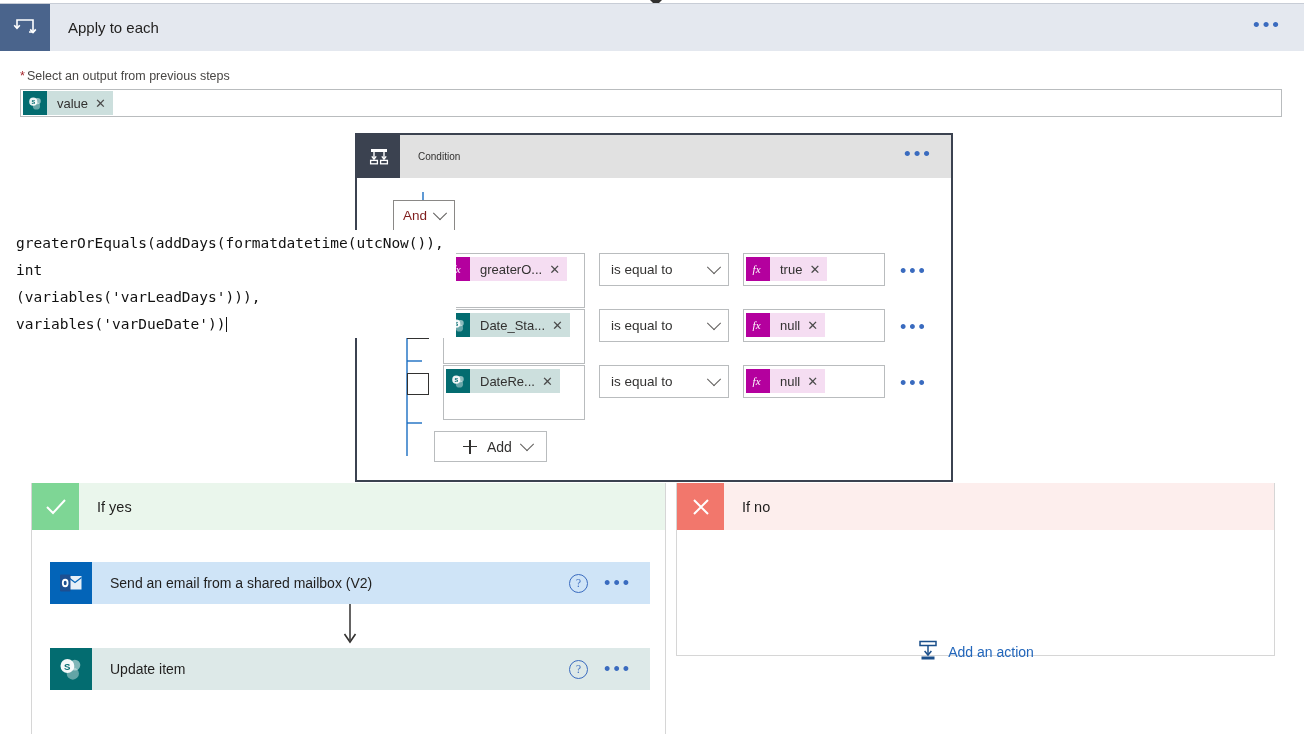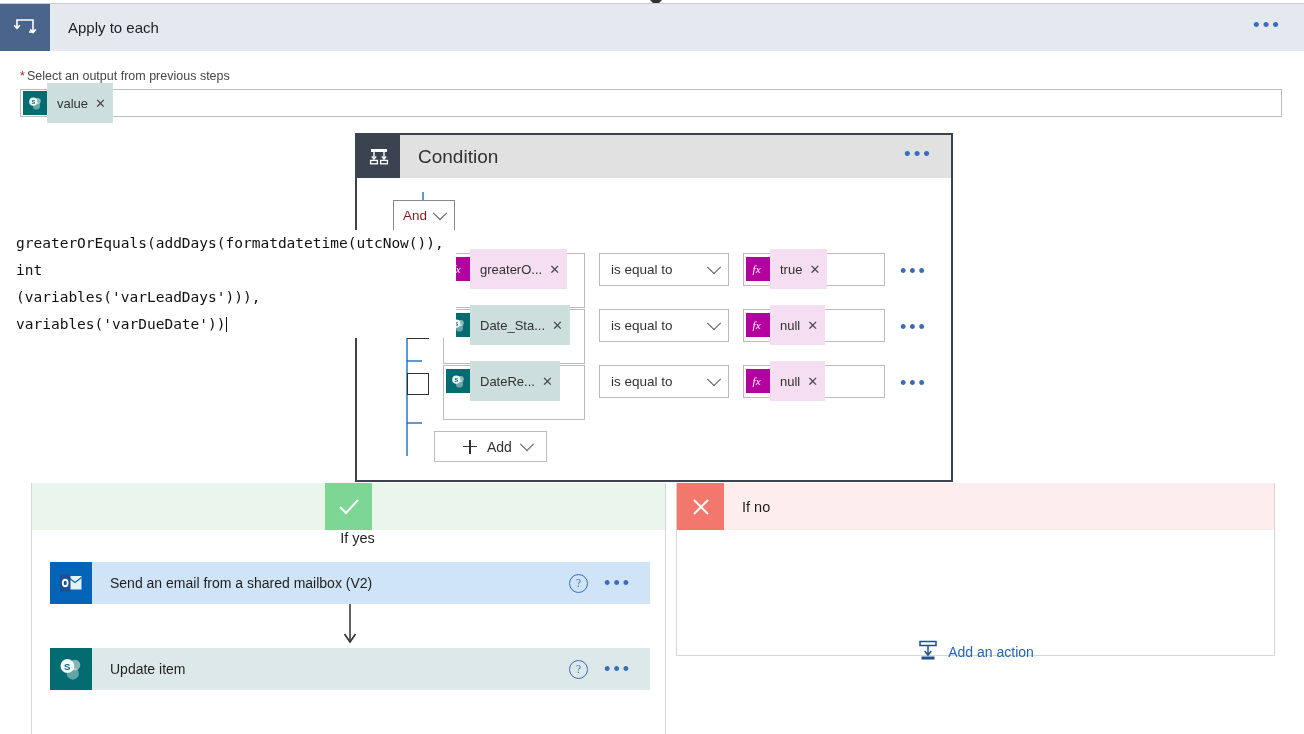--- a/index.html
+++ b/index.html
@@ -100,21 +100,21 @@
     display: flex; align-items: center; justify-content: center;
     flex: 0 0 24px;
   }
   .chip-ico.sp { background: #036c70; }
   .chip-ico.fx { background: #b4009e; }
   .chip-body {
     padding: 0 7px 0 10px;
     display: flex;
     align-items: center;
     gap: 7px;
-    height: 40px;
+    height: 24px;
   }
   .chip.sp .chip-body { background: #ccdfdd; }
   .chip.fx .chip-body { background: #f5ddf2; }
   .chip-x { color: #4a4a4a; font-size: 13px; line-height: 1; }
 
   
   .cond-card {
     position: absolute;
     left: 355px;
     top: 133px;
@@ -130,21 +130,21 @@
     background: #e1e1e1;
   }
   .cond-icon-box {
     width: 43px; height: 43px;
     background: #3b4250;
     display: flex; align-items: center; justify-content: center;
     flex: 0 0 43px;
   }
   .cond-title {
     margin-left: 18px;
-    font-size: 19px;
+    font-size: 10px;
     flex: 1 1 auto;
   }
   .cond-header .ellipsis-btn { padding: 0 18px 6px 0; }
 
   .cond-body {
     position: relative;
     padding: 22px 0 18px 0;
     min-height: 250px;
   }
 
@@ -294,21 +294,21 @@
     width: 599px; height: 173px;
     background: #ffffff;
     border: 1px solid #d6d6d6;
     border-top: none;
   }
   .branch-head {
     display: flex;
     align-items: center;
     height: 47px;
   }
-  .branch-head.yes { background: #eaf6ec; flex-direction: column; }
+  .branch-head.yes { background: #eaf6ec; }
   .branch-head.no { background: #fdeeed; }
   .branch-badge {
     width: 47px; height: 47px;
     flex: 0 0 47px;
     display: flex; align-items: center; justify-content: center;
   }
   .branch-badge.yes { background: #7ed695; }
   .branch-badge.no { background: #f2776c; }
   .branch-label {
     margin-left: 18px;

